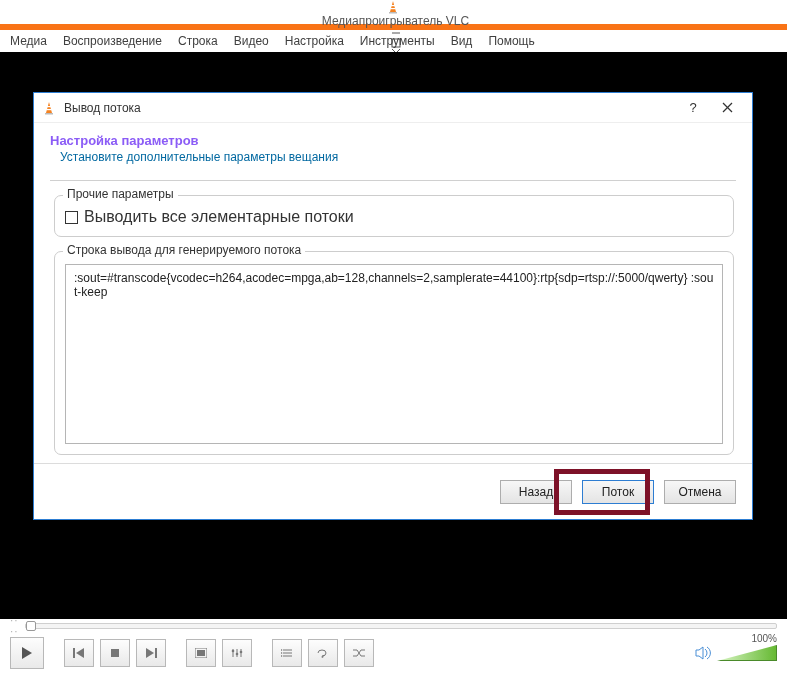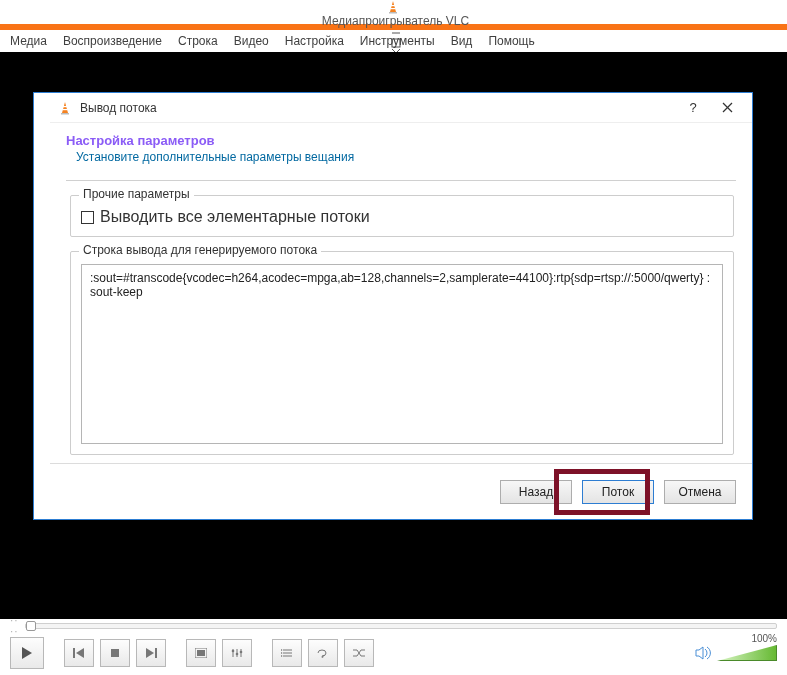--- a/index.html
+++ b/index.html
@@ -27,32 +27,32 @@
   .cbtn { width:30px; height:28px; border:1px solid #b8b8b8; background:linear-gradient(#fdfdfd,#e9e9e9); display:flex;align-items:center;justify-content:center; }
   .cbtn.play{width:34px;height:32px;}
   .cgap{width:8px;}
   .spacer{flex:1;}
   .volume { display:flex; align-items:center; gap:4px;}
   .volwedge{position:relative;width:60px;height:20px;}
   .volwedge .outline{position:absolute;right:0;bottom:2px;width:60px;height:16px;clip-path:polygon(0 100%,100% 0,100% 100%);border:1px solid #4a8a2a; background:linear-gradient(to right,#d8f5c4,#66b933);}
   .volpct{font-size:10px;color:#555;position:absolute;right:0;top:-10px;}
 
   
-  .dialog { position:absolute; left:33px; top:92px; width:720px; height:428px; background:#fff; border:1px solid #2d7dd2; box-shadow:0 2px 8px rgba(0,0,0,.2); display:flex; flex-direction:column;padding-left:16px;}
+  .dialog { position:absolute; left:33px; top:92px; width:720px; height:428px; background:#fff; border:1px solid #2d7dd2; box-shadow:0 2px 8px rgba(0,0,0,.2); display:flex; flex-direction:column;}
   .dlg-title{height:30px;display:flex;align-items:center;padding:0 8px;border-bottom:1px solid #eee;}
   .dlg-title .cone{margin-right:8px;}
   .dlg-title .t{font-size:12px;color:#333;flex:1;}
   .dlg-title .hbtn{width:34px;height:28px;display:flex;align-items:center;justify-content:center;color:#333;font-size:13px;}
   
   .dlg-body{padding:10px 16px 0 16px;flex:1;display:flex;flex-direction:column;}
   .hdr{font-size:13px;font-weight:700;color:#8b5cf6;}
   .sub{font-size:12px;color:#0369a1;margin:2px 0 10px 10px;}
   .hr{height:1px;background:#d0d0d0;margin:6px 0 14px 0;}
 
-  .group{border:1px solid #cdcdcd;margin:0 2px 14px 4px;padding:12px 10px 10px 10px;position:relative;border-radius:2px;}
+  .group{border:1px solid #cdcdcd;margin:0 2px 14px 4px;padding:12px 10px 10px 10px;position:relative;border-radius:7px;}
   .group .legend{position:absolute;top:-9px;left:8px;background:#fff;padding:0 4px;font-size:12px;color:#333;}
   .chk{display:flex;align-items:center;gap:6px;font-size:16px;color:#333;}
   .chk .box{width:13px;height:13px;border:1px solid #333;}
 
   .group.output{flex:1;display:flex;flex-direction:column;margin-bottom:8px;}
   .ta{flex:1;border:1px solid #b5b5b5;background:#fff;padding:6px 8px;font-size:12px;color:#222;font-family:inherit;resize:none;outline:none;white-space:pre-wrap;word-break:break-all;}
 
   .dlg-foot{height:56px;border-top:1px solid #dcdcdc;display:flex;align-items:center;justify-content:flex-end;gap:10px;padding:0 16px;position:relative;}
   .btn{min-width:72px;height:24px;border:1px solid #adadad;background:linear-gradient(#f7f7f7,#e4e4e4);font-size:12px;color:#222;display:flex;align-items:center;justify-content:center;padding:0 12px;}
   .btn.primary{border:1px solid #2d7dd2;}

